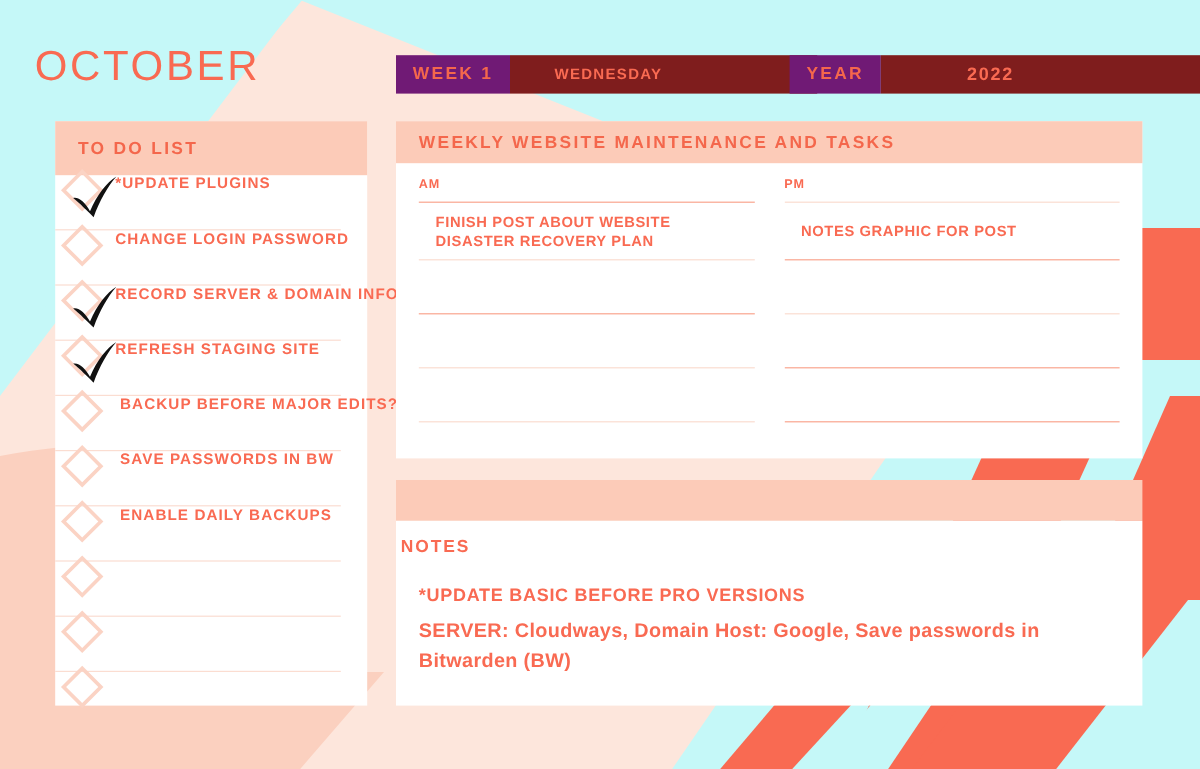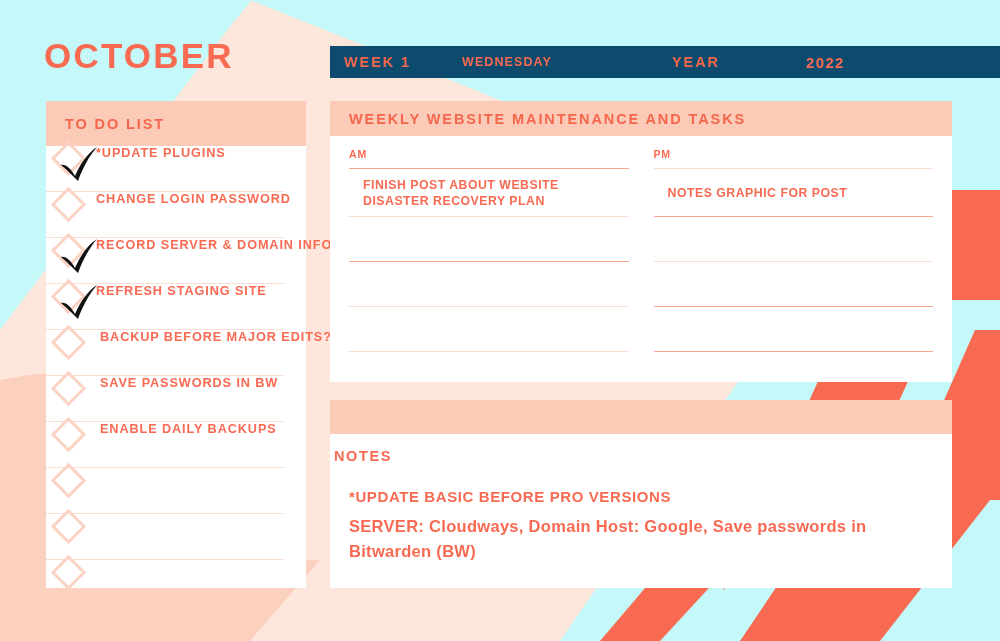--- a/index.html
+++ b/index.html
@@ -18,50 +18,50 @@
     background: #FFFFFF;
   }
 
   
   .bg-layer { position: absolute; inset: 0; overflow: hidden; }
   .bg-layer svg { display: block; width: 1000px; height: 641px; }
 
   
   .month-title {
     position: absolute;
-    left: 44px;
+    left: 29px;
     top: 34px;
     font-size: 35px;
-    font-weight: bold;
+    font-weight: normal;
     letter-spacing: 2.2px;
     color: #F96A52;
     line-height: 44px;
     white-space: nowrap;
     text-align: center;
   }
 
   .field-group {
     position: absolute;
     display: flex;
     align-items: stretch;
     height: 32px;
   }
   .field-label {
-    background: #0c4a6e;
+    background: #701a75;
     color: #F4674C;
     font-size: 14.5px;
     font-weight: bold;
     letter-spacing: 1.9px;
     display: flex;
     align-items: center;
     padding: 0 14px;
     white-space: nowrap;
   }
   .field-value {
-    background: #0c4a6e;
+    background: #7f1d1d;
     color: #F96A52;
     font-size: 12.5px;
     font-weight: bold;
     letter-spacing: 1.1px;
     display: flex;
     align-items: center;
     white-space: nowrap;
   }
   #week-group  { left: 330px; top: 46px; }
   #week-group .field-value { width: 219px; padding-left: 37px; }

